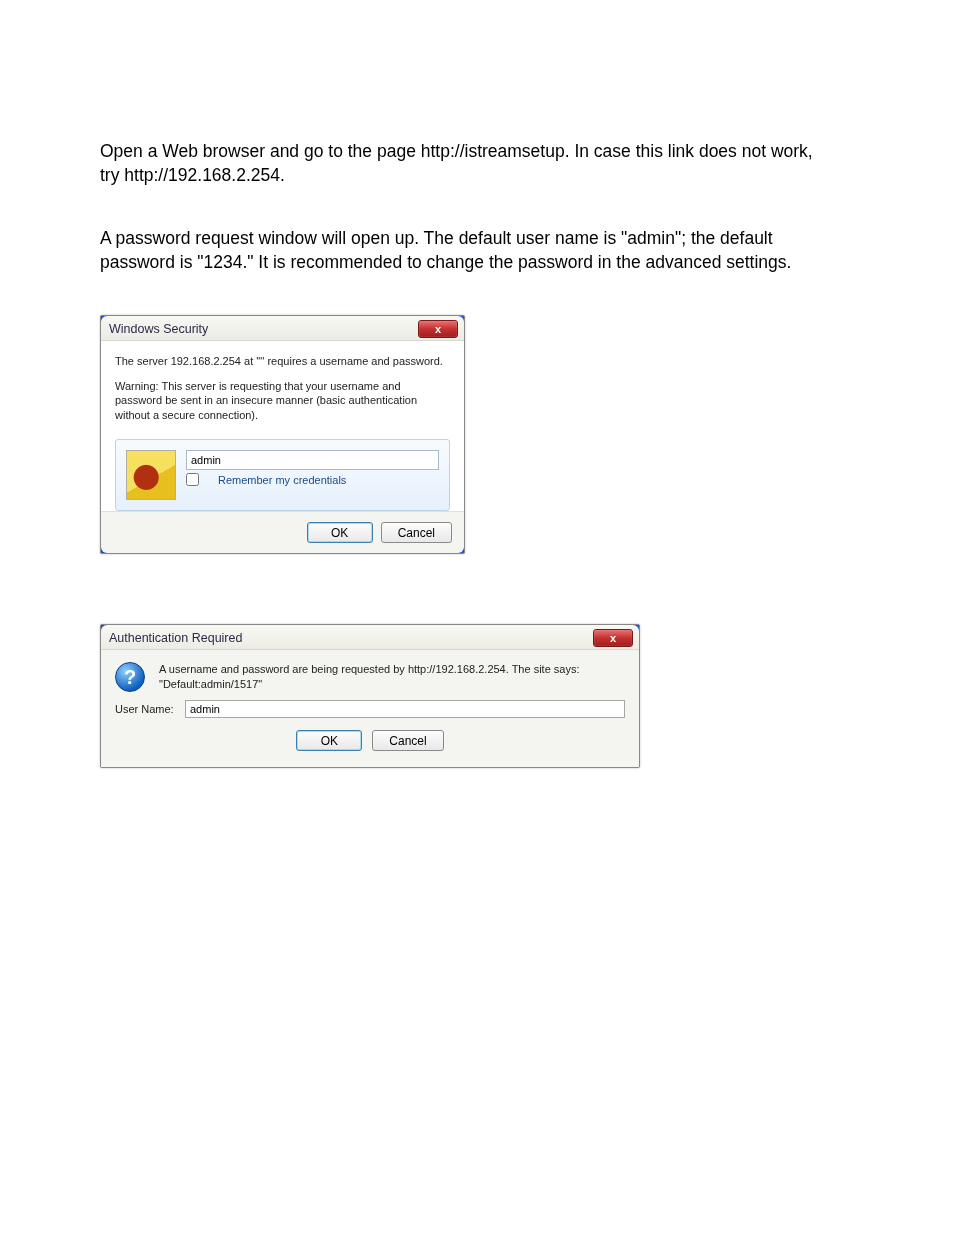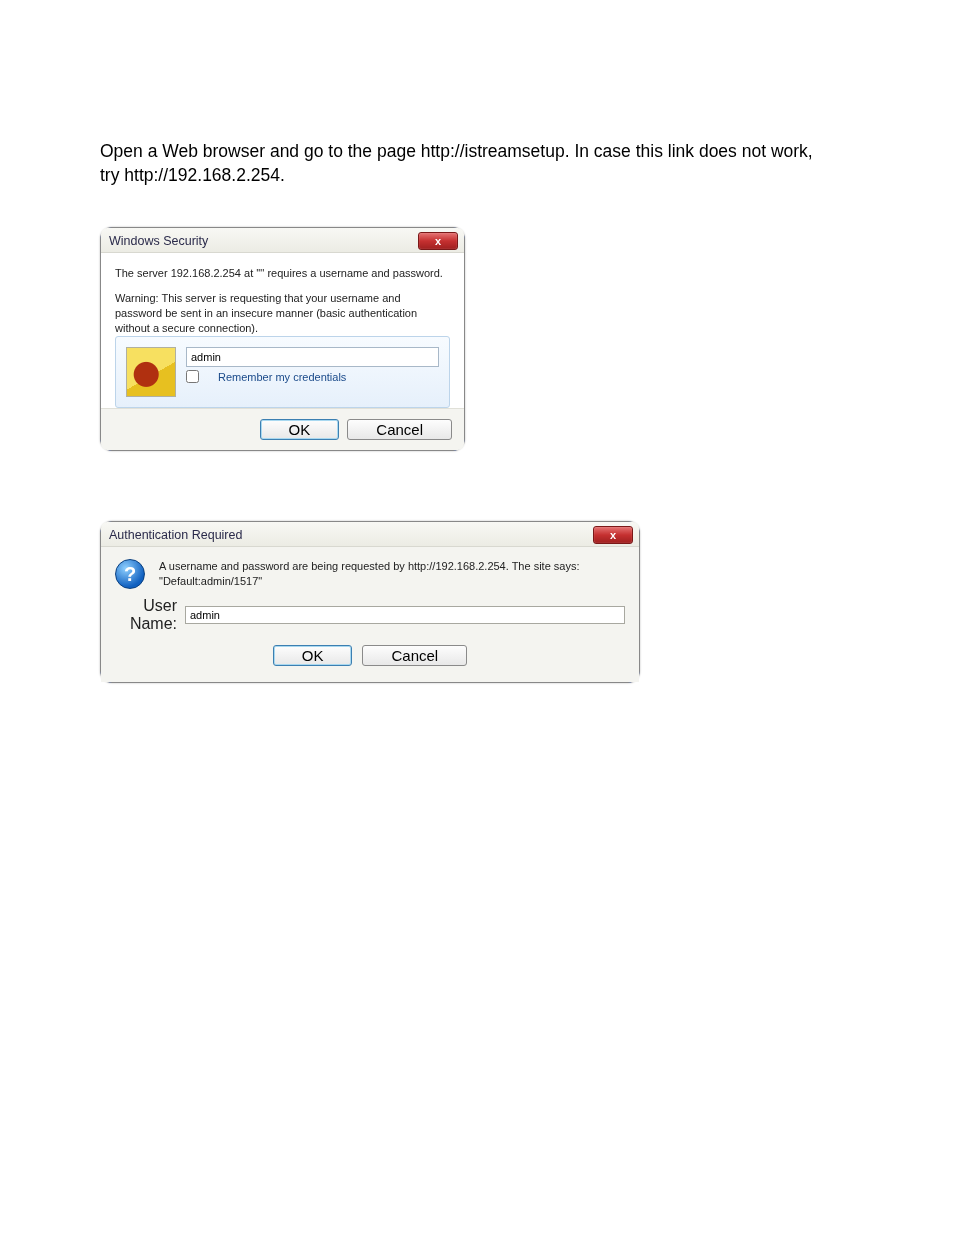--- a/index.html
+++ b/index.html
@@ -15,21 +15,21 @@
     min-height: 1235px;
     padding: 140px 100px 0 100px;
   }
   .intro-text {
     font-size: 17.5px;
     line-height: 1.35;
     margin-bottom: 40px;
   }
   .dialog {
     border: 1px solid #888;
-    border-radius: 12px;
+    border-radius: 2px;
     background: #1d4ed8;
     box-shadow: 0 0 2px rgba(0,0,0,0.3);
     position: relative;
     font-family: "Segoe UI", Tahoma, sans-serif;
   }
   .dialog-titlebar {
     display: flex;
     align-items: center;
     padding: 4px 6px 2px 8px;
     font-size: 12.5px;
@@ -50,21 +50,21 @@
     font-weight: bold;
     text-align: center;
     line-height: 16px;
     cursor: pointer;
     box-shadow: 0 0 1px rgba(255,255,255,0.6) inset;
   }
   
   .dlg1 { width: 365px; margin-bottom: 70px; }
   .dlg1-body { padding: 14px 14px 0 14px; background: #fff; font-size: 11px; color: #222; }
   .dlg1-line1 { margin-bottom: 12px; }
-  .dlg1-warn { margin-bottom: 0; line-height: 1.35; }
+  .dlg1-warn { margin-bottom: 16px; line-height: 1.35; }
   .cred-panel {
     border: 1px solid #bcd4ea;
     border-radius: 3px;
     background: linear-gradient(#f7fbff, #e6f0fb);
     padding: 10px;
     display: flex;
     gap: 10px;
     margin-bottom: 0;
   }
   .avatar {
@@ -93,26 +93,26 @@
     border-top: 1px solid #e0e0d8;
     padding: 10px 12px;
     display: flex;
     justify-content: flex-end;
     gap: 8px;
     border-radius: 0 0 6px 6px;
   }
   .btn {
     min-width: 66px;
     height: 21px;
-    font-size: 15px;
+    font-size: 12px;
     border: 1px solid #8a8a8a;
     border-radius: 3px;
     background: linear-gradient(#fdfdfd, #e8e8e8);
     cursor: pointer;
-    padding: 0 28px;
+    padding: 0 16px;
   }
   .btn.default {
     border: 1px solid #3c7fb1;
     box-shadow: 0 0 0 1px #a8d8f0 inset;
   }
   
   .dlg2 { width: 540px; }
   .dlg2-body { padding: 12px 14px 6px 14px; background: #f4f4f0; font-size: 11px; color: #222; }
   .dlg2-msgrow { display: flex; gap: 14px; margin-bottom: 8px; }
   .question-icon {
@@ -121,21 +121,21 @@
     background: radial-gradient(circle at 35% 30%, #8fd0ff, #1060c0 70%);
     border: 1px solid #0a4080;
     color: #fff;
     font-weight: bold;
     font-size: 20px;
     text-align: center;
     line-height: 28px;
   }
   .dlg2-msg { flex: 1; line-height: 1.35; }
   .formrow { display: flex; align-items: center; gap: 8px; margin-bottom: 4px; }
-  .formrow label { width: 62px; text-align: right; font-size: 16px; }
+  .formrow label { width: 62px; text-align: left; font-size: 11px; }
   .formrow input {
     flex: 1;
     height: 18px;
     font-size: 11px;
     padding: 1px 4px;
     border: 1px solid #a8a8a0;
     background: #fff;
   }
   .dlg2-footer {
     display: flex;
@@ -143,20 +143,21 @@
     gap: 10px;
     padding: 8px 0 10px 0;
   }
 </style>
 </head>
 <body>
 
 <div class="page">
 
   <div class="intro-text">Open a Web browser and go to the page http://istreamsetup. In case this link does not work, try http://192.168.2.254.</div>
+  <div class="intro-text">A password request window will open up. The default user name is "admin"; the default password is "1234." It is recommended to change the password in the advanced settings.</div>
 
   <div class="dialog dlg1">
     <div class="dialog-titlebar">
       <span class="dialog-title">Windows Security</span>
       <span class="close-btn">x</span>
     </div>
     <div class="dlg1-body">
       <div class="dlg1-line1">The server 192.168.2.254 at '"' requires a username and password.</div>
       <div class="dlg1-warn">Warning: This server is requesting that your username and password be sent in an insecure manner (basic authentication without a secure connection).</div>
       <div class="cred-panel">

